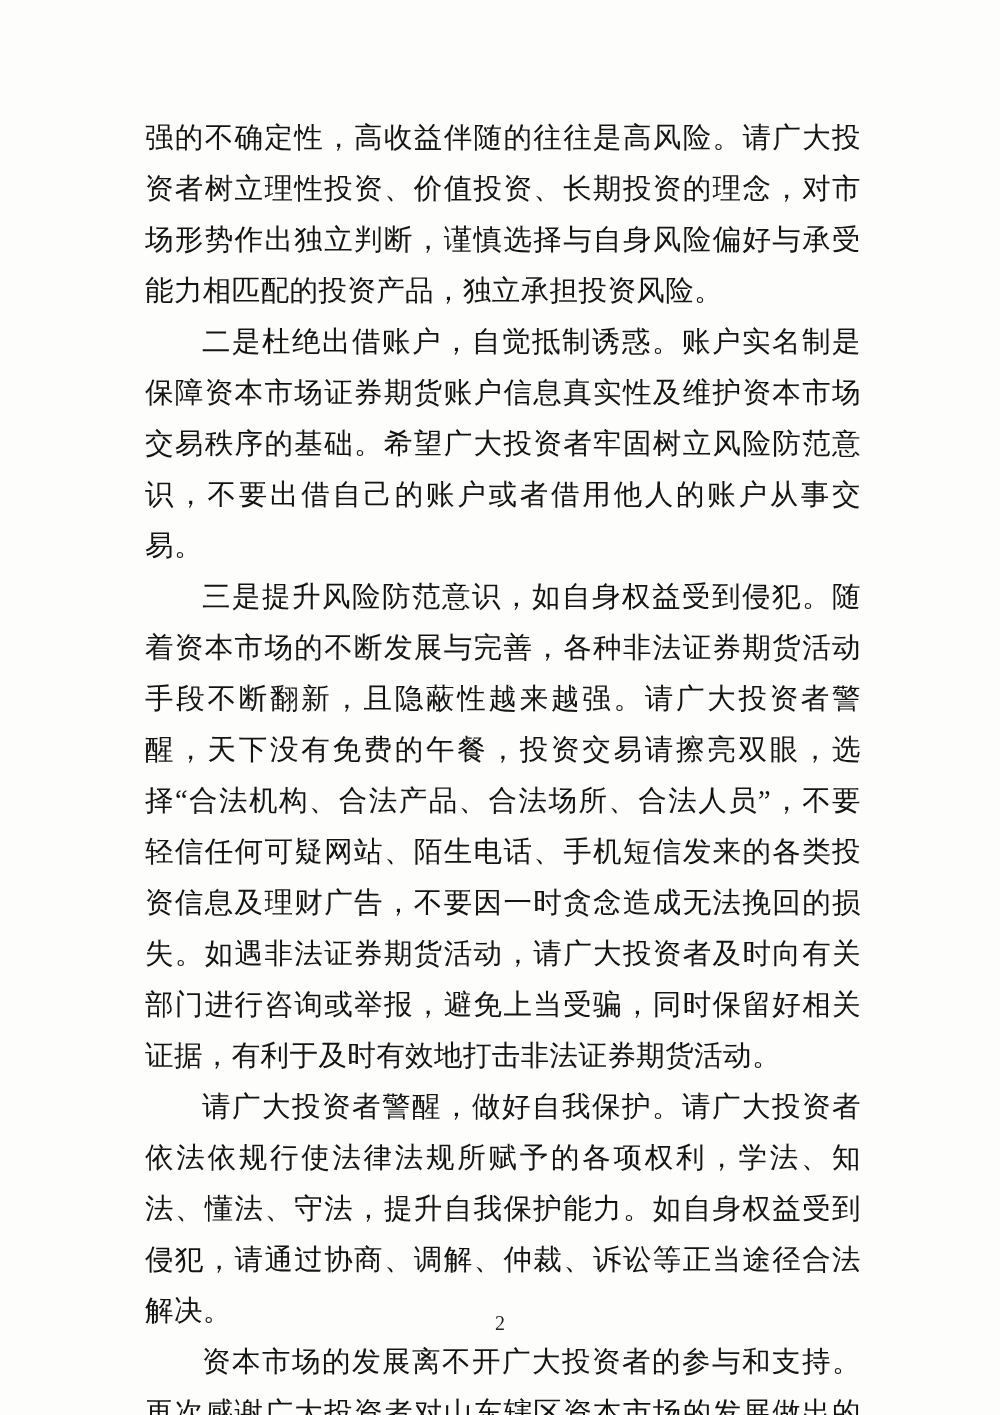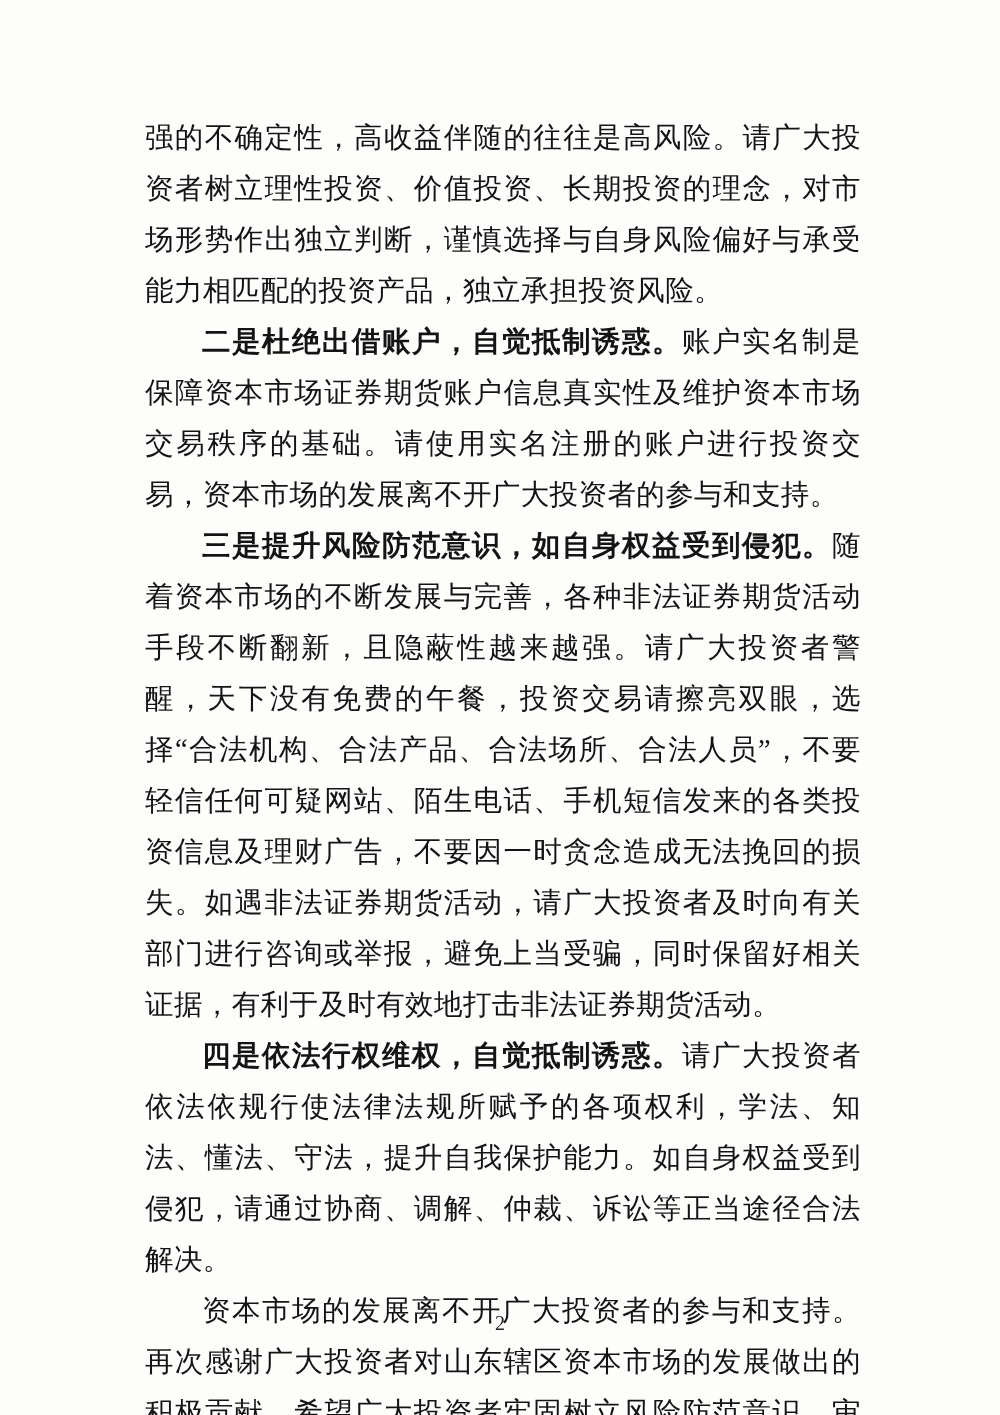--- a/index.html
+++ b/index.html
@@ -34,45 +34,45 @@
     letter-spacing: 0.4px;
     text-align: justify;
     text-justify: inter-ideograph;
     margin: 0 0 0 0;
     color: #141414;
   }
   .para.indent {
     text-indent: 57px;
   }
   .lead {
-    font-weight: bold;
+    font-weight: normal;
   }
   .page-number {
     position: absolute;
     left: 0;
     right: 0;
     top: 1312px;
     text-align: center;
     font-size: 20px;
     color: #222;
     font-family: "Liberation Serif", "DejaVu Serif", serif;
   }
 </style>
 </head>
 <body>
 
 <div class="page">
   <div class="content">
 
     <p class="para"><span>强的不确定性，高收益伴随的往往是高风险。请广大投资者树立理性投资、价值投资、长期投资的理念，对市场形势作出独立判断，谨慎选择与自身风险偏好与承受能力相匹配的投资产品，独立承担投资风险。</span></p>
 
-    <p class="para indent"><span class="lead">二是杜绝出借账户，自觉抵制诱惑。</span><span>账户实名制是保障资本市场证券期货账户信息真实性及维护资本市场交易秩序的基础。请使用实名注册的账户进行投资交易，资本市场的发展离不开广大投资者的参与和支持。</span></p>
+    <p class="para indent"><span class="lead">二是杜绝出借账户，自觉抵制诱惑。</span><span>账户实名制是保障资本市场证券期货账户信息真实性及维护资本市场交易秩序的基础。希望广大投资者牢固树立风险防范意识，不要出借自己的账户或者借用他人的账户从事交易。</span></p>
 
     <p class="para indent"><span class="lead">三是提升风险防范意识，如自身权益受到侵犯。</span><span>随着资本市场的不断发展与完善，各种非法证券期货活动手段不断翻新，且隐蔽性越来越强。请广大投资者警醒，天下没有免费的午餐，投资交易请擦亮双眼，选择“合法机构、合法产品、合法场所、合法人员”，不要轻信任何可疑网站、陌生电话、手机短信发来的各类投资信息及理财广告，不要因一时贪念造成无法挽回的损失。如遇非法证券期货活动，请广大投资者及时向有关部门进行咨询或举报，避免上当受骗，同时保留好相关证据，有利于及时有效地打击非法证券期货活动。</span></p>
 
-    <p class="para indent"><span class="lead">四是依法行权维权，自觉抵制诱惑。</span><span>请广大投资者依法依规行使法律法规所赋予的各项权利，学法、知法、懂法、守法，提升自我保护能力。如自身权益受到侵犯，请通过协商、调解、仲裁、诉讼等正当途径合法解决。</span></p>
+    <p class="para indent"><span class="lead">请广大投资者警醒，做好自我保护。</span><span>请广大投资者依法依规行使法律法规所赋予的各项权利，学法、知法、懂法、守法，提升自我保护能力。如自身权益受到侵犯，请通过协商、调解、仲裁、诉讼等正当途径合法解决。</span></p>
 
     <p class="para indent"><span>资本市场的发展离不开广大投资者的参与和支持。再次感谢广大投资者对山东辖区资本市场的发展做出的积极贡献，希望广大投资者牢固树立风险防范意识，审慎决策，理</span></p>
 
   </div>
 
   <div class="page-number">2</div>
 </div>
 
 </body></html>

